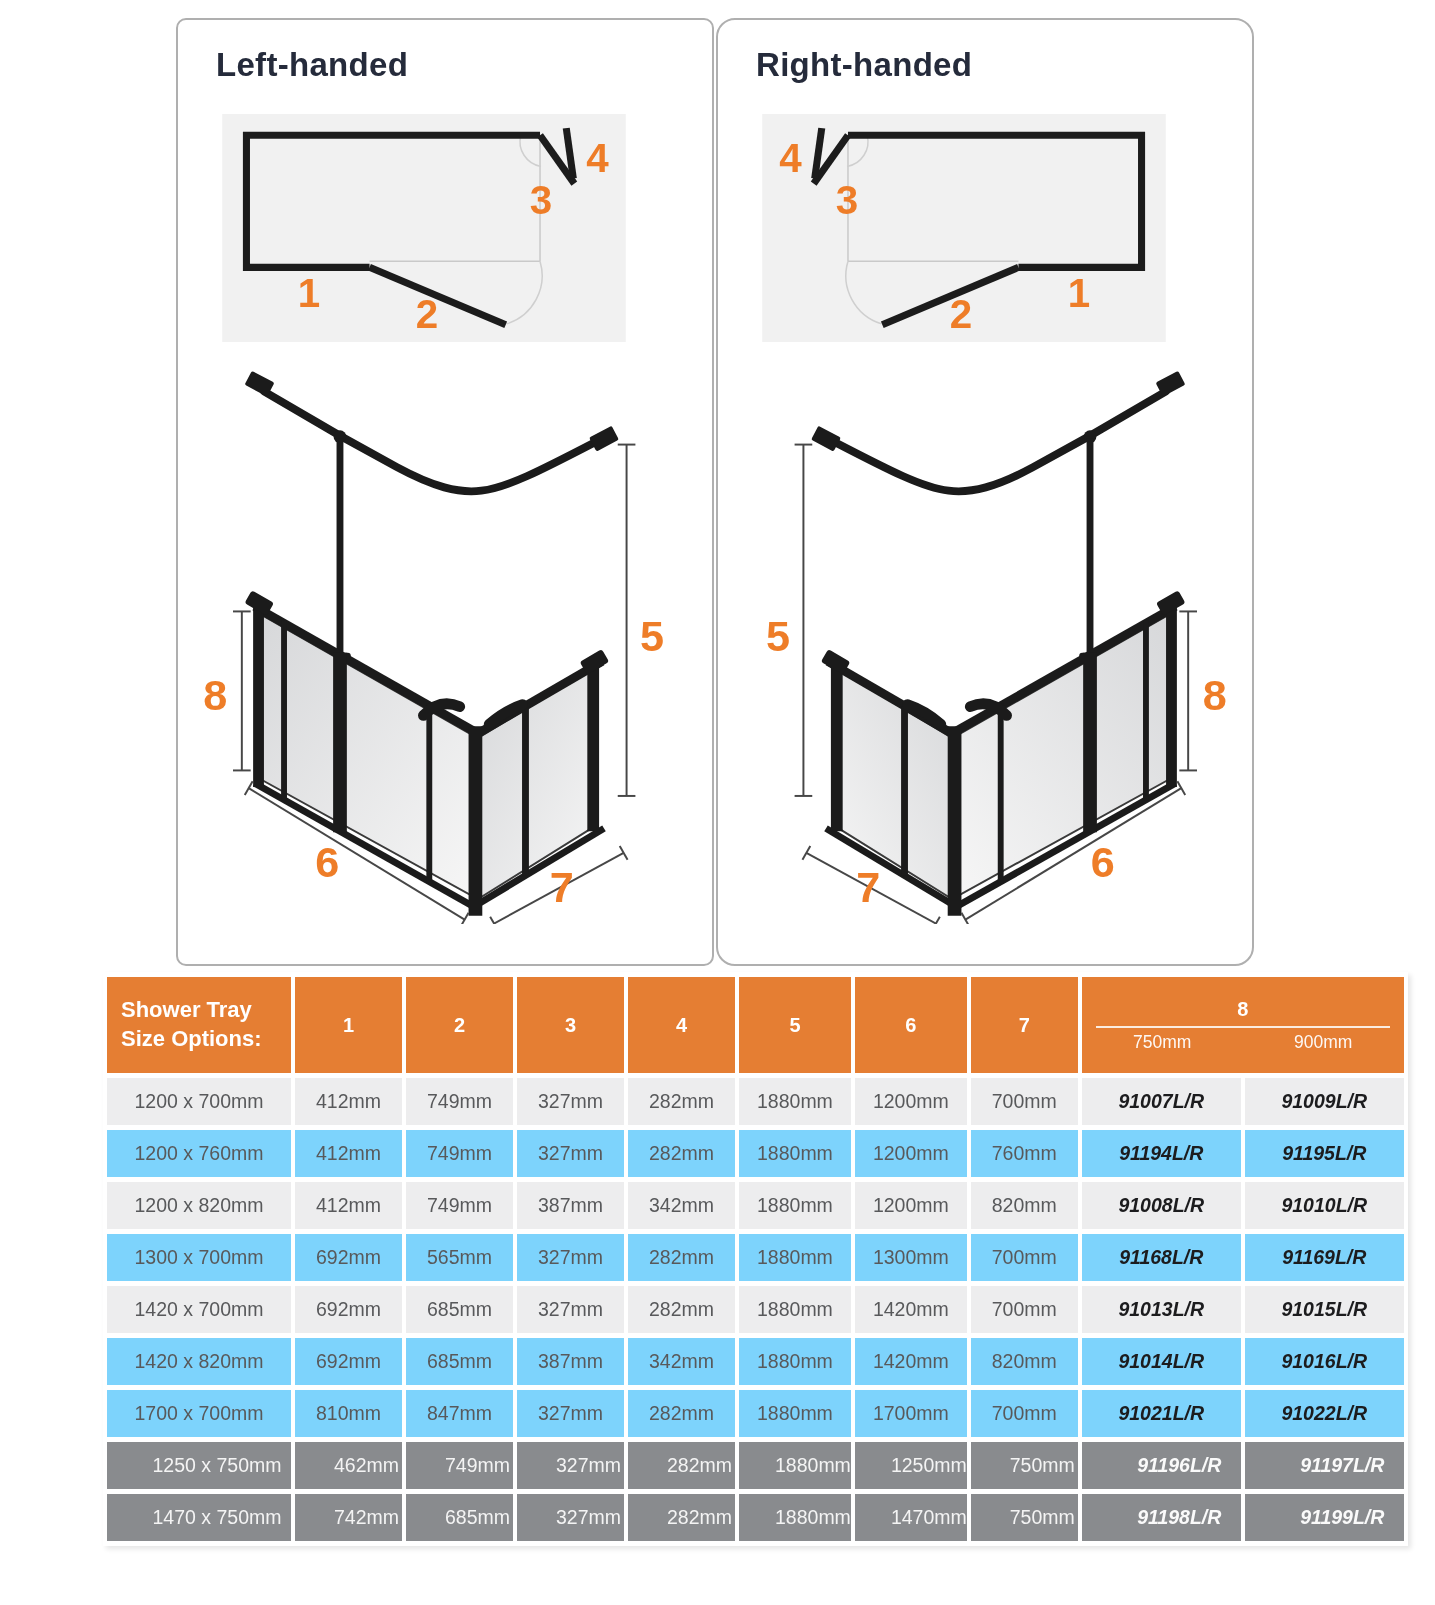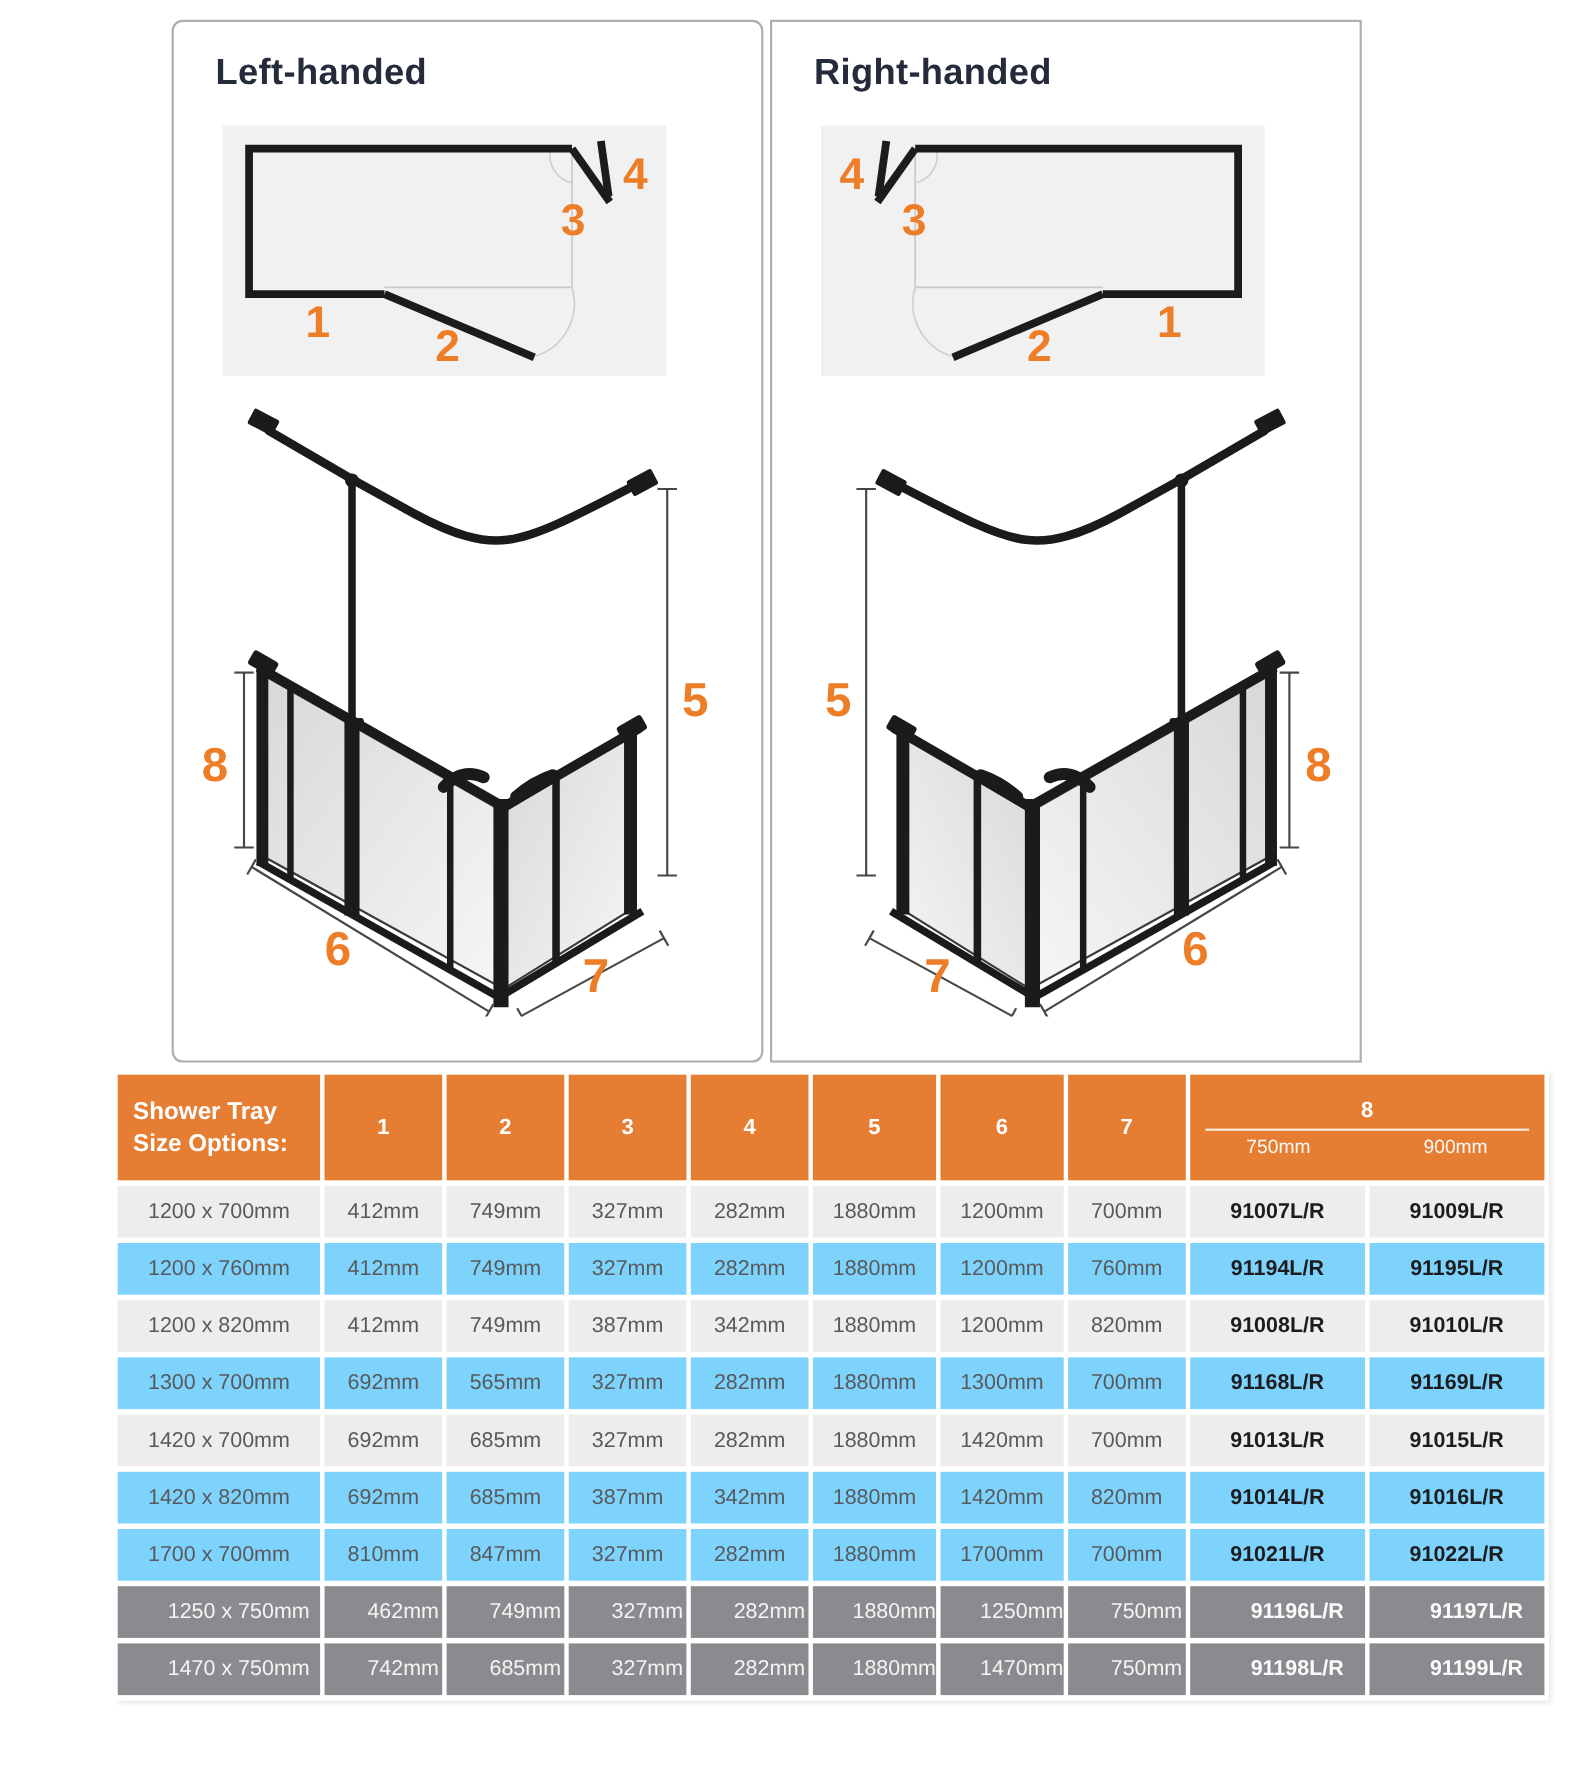--- a/index.html
+++ b/index.html
@@ -2,22 +2,22 @@
 <html><head>
 <meta charset="utf-8">
 <style>
   html,body{margin:0;padding:0;}
   body{
     width:1435px;height:1605px;position:relative;background:#ffffff;
     font-family:"Liberation Sans", sans-serif;overflow:hidden;
   }
   
   .panel{position:absolute;top:18px;width:538px;height:948px;background:#fff;border:2px solid #AFAFAF;box-sizing:border-box;}
-  #panel-left{left:156px;border-radius:10px;}
-  #panel-right{left:700px;}
+  #panel-left{left:176px;border-radius:10px;}
+  #panel-right{left:716px;border-radius:19px;}
   .panel-title{margin:26px 0 0 38px;font-size:33px;font-weight:bold;color:#252B3B;letter-spacing:.3px;}
   .plan-svg{display:block;margin:30px 0 0 44px;width:404px;height:228px;}
   .iso-svg{display:block;margin:2px auto 0 auto;width:530px;height:580px;}
   .lbl{font-family:"Liberation Sans",sans-serif;font-weight:bold;fill:#EE7D28;}
   .plan-lbl{font-size:40px;text-anchor:middle;}
   .iso-lbl{font-size:44px;text-anchor:middle;}
   
   .spec-table{
     position:absolute;left:103px;top:972px;
     border-collapse:separate;border-spacing:4px 5px;
@@ -33,21 +33,21 @@
   th.cn{width:107px;}
   th.cg{width:254px;}
   .g8num{font-size:20px;font-weight:bold;}
   .gline{height:2px;background:rgba(255,255,255,.85);margin:5px 14px 4px 14px;}
   .gsubs{display:flex;justify-content:space-around;font-weight:normal;font-size:17.5px;color:rgba(255,255,255,.95);}
   .gsubs span{width:50%;}
   .spec-table td{
     height:47px;text-align:center;font-size:19.5px;color:#58595B;padding:0;
   }
   td.c0{font-size:19.5px;}
-  td.code{font-weight:bold;color:#1C1C1E;width:123px;}
+  td.code{font-weight:bold;color:#1C1C1E;width:123px;font-style:italic;}
   tr.light td{background:#EDEDEE;}
   tr.medium td{background:#7dd3fc;}
   tr.dark td{background:#898B8E;color:#F4F4F4;padding-left:36px;}
   tr.dark td.code{color:#FAFAFA;margin-top:31px;}
 </style>
 </head>
 <body>
 
 <div class="panel" id="panel-left">
   <div class="panel-title">Left-handed</div>

